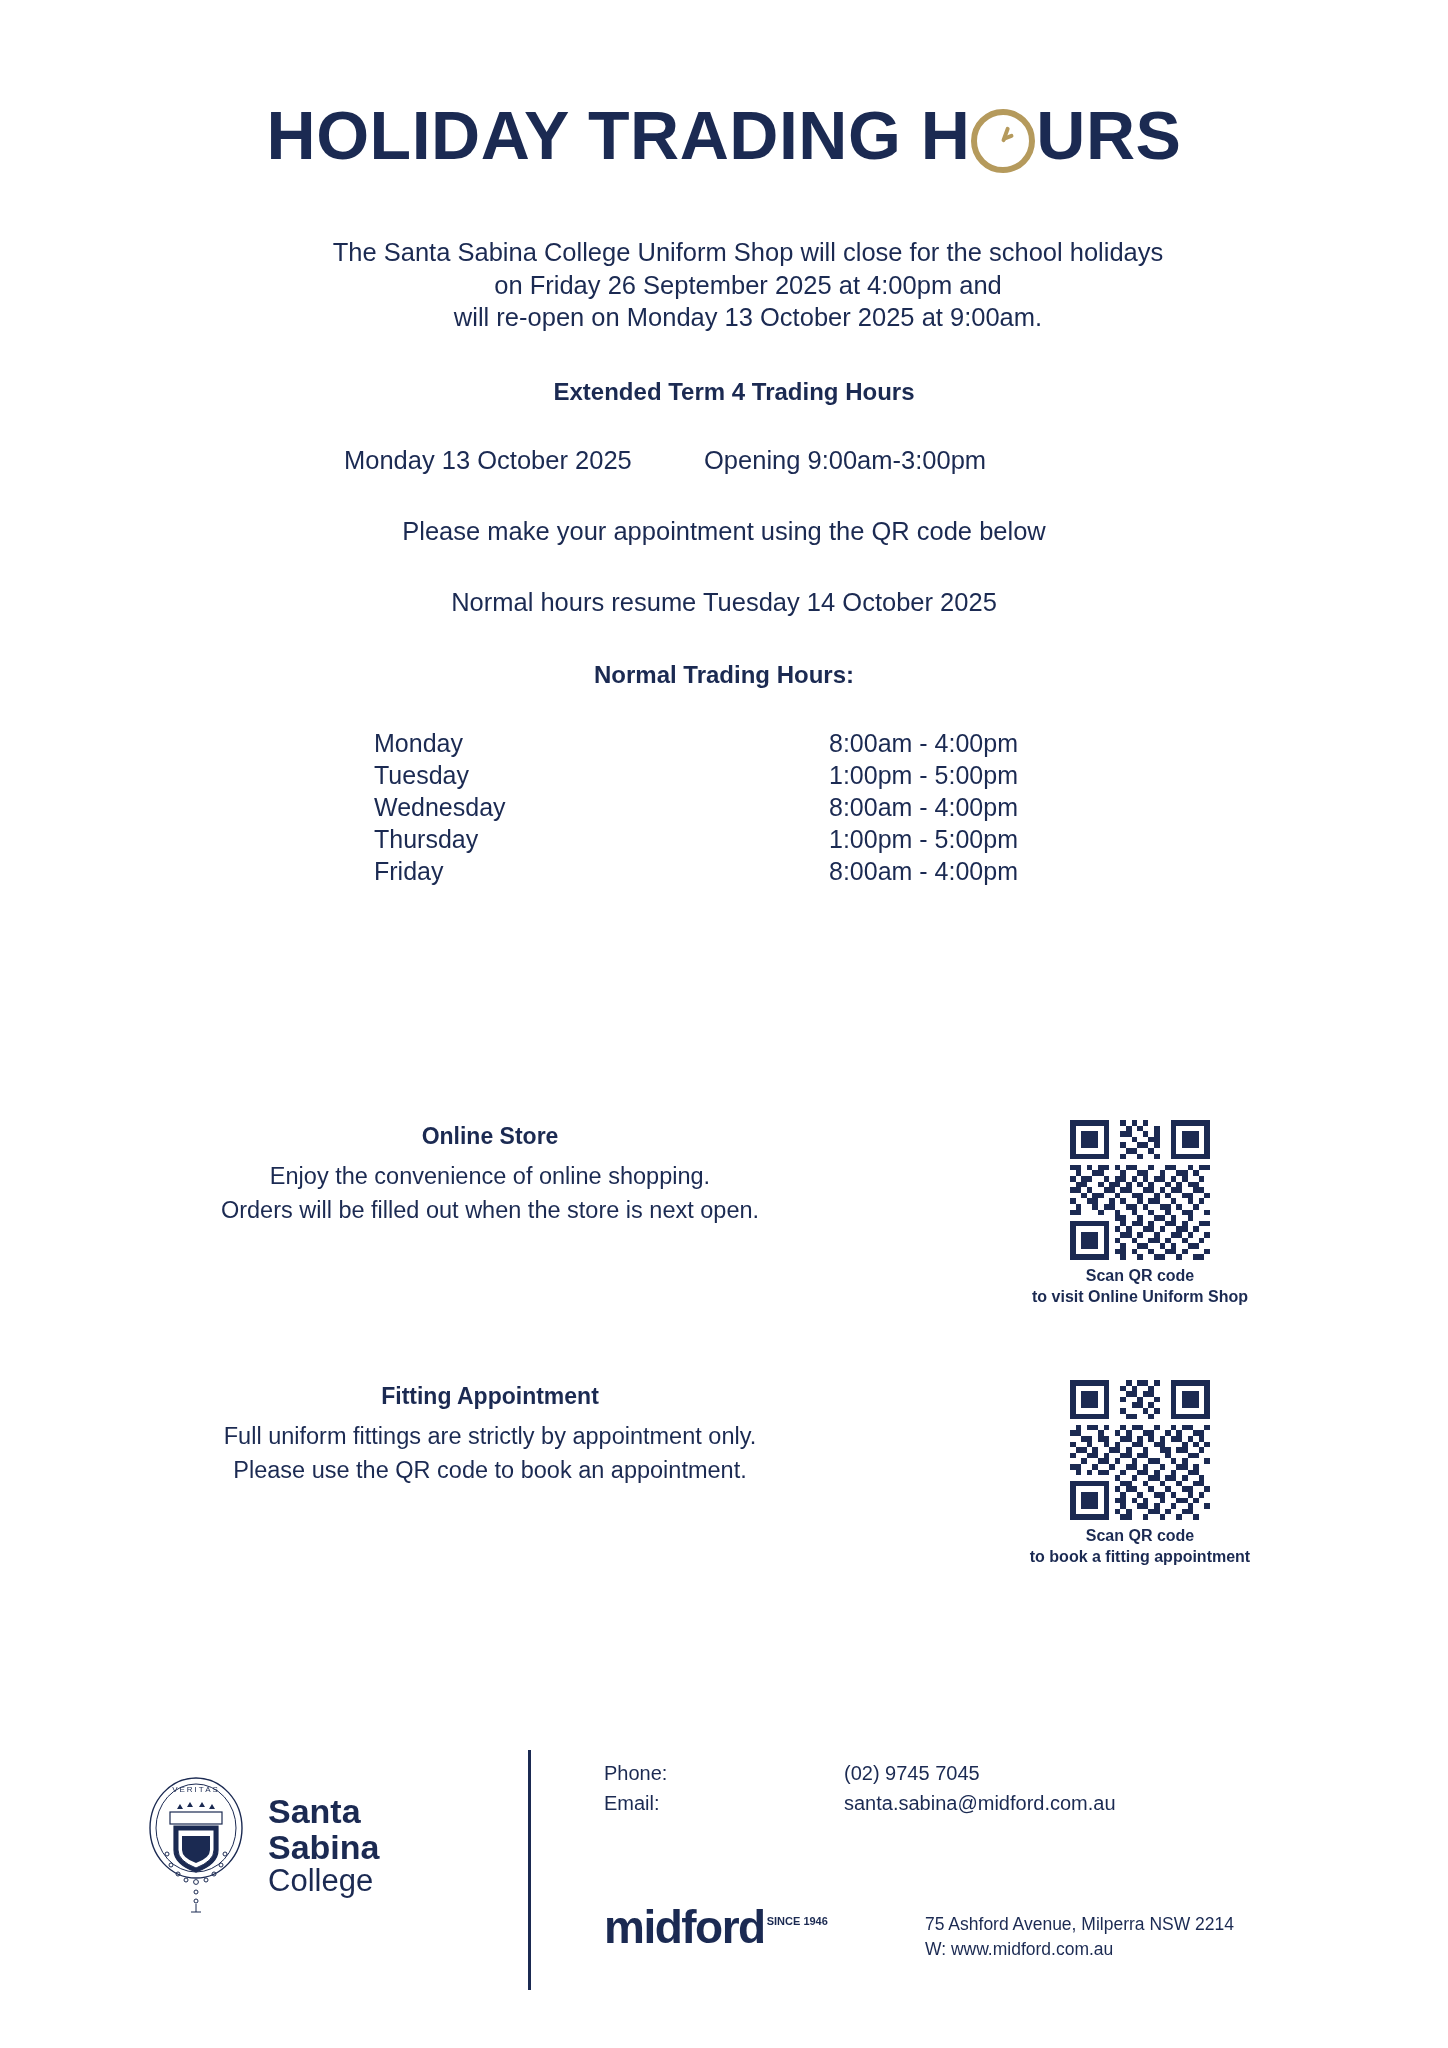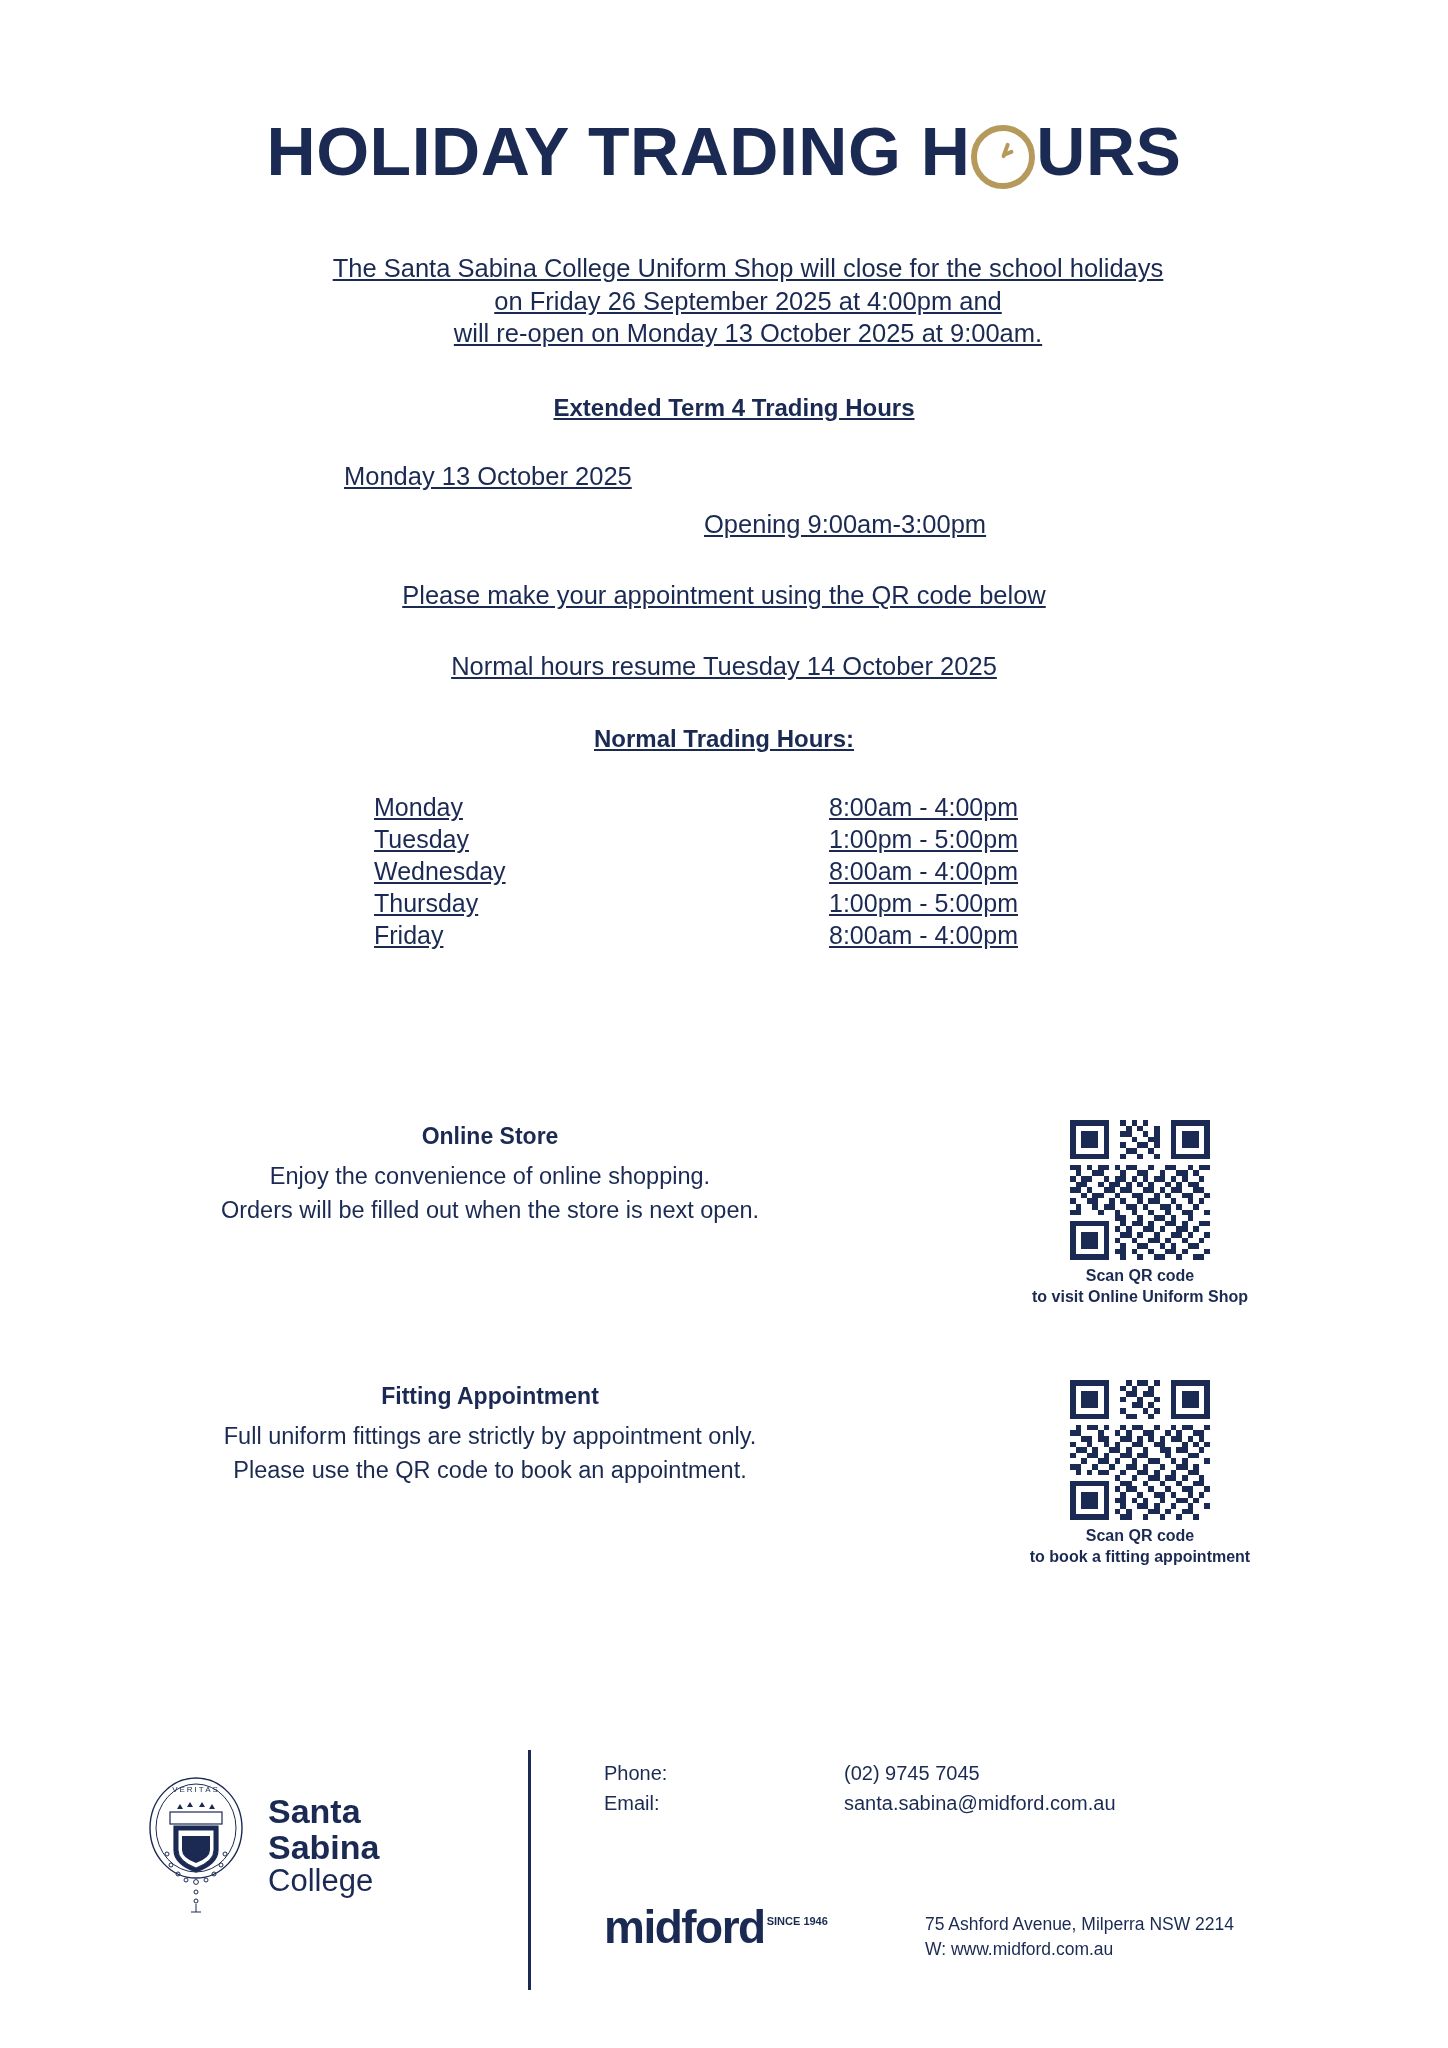--- a/index.html
+++ b/index.html
@@ -11,22 +11,21 @@
     width: 1448px;
     height: 2048px;
     position: relative;
     font-family: "Liberation Sans", sans-serif;
     color: #1b2a52;
     overflow: hidden;
   }
   .page {
     position: absolute;
     inset: 0;
-    padding: 16px;
-    text-decoration: underline;
+    padding: 0;
   }
 
   
   .header {
     margin-top: 96px;
     text-align: center;
   }
   .header-title {
     font-size: 68px;
     font-weight: bold;
@@ -95,21 +94,20 @@
     justify-content: center;
     font-size: 25.5px;
   }
   .ext-row .label {
     width: 360px;
     text-align: left;
   }
   .ext-row .value {
     width: 400px;
     text-align: left;
-    margin-top: 48px;
   }
 
   .center-line {
     text-align: center;
     font-size: 25.5px;
     margin-top: 42px;
   }
 
   .hours-head {
     text-align: center;

